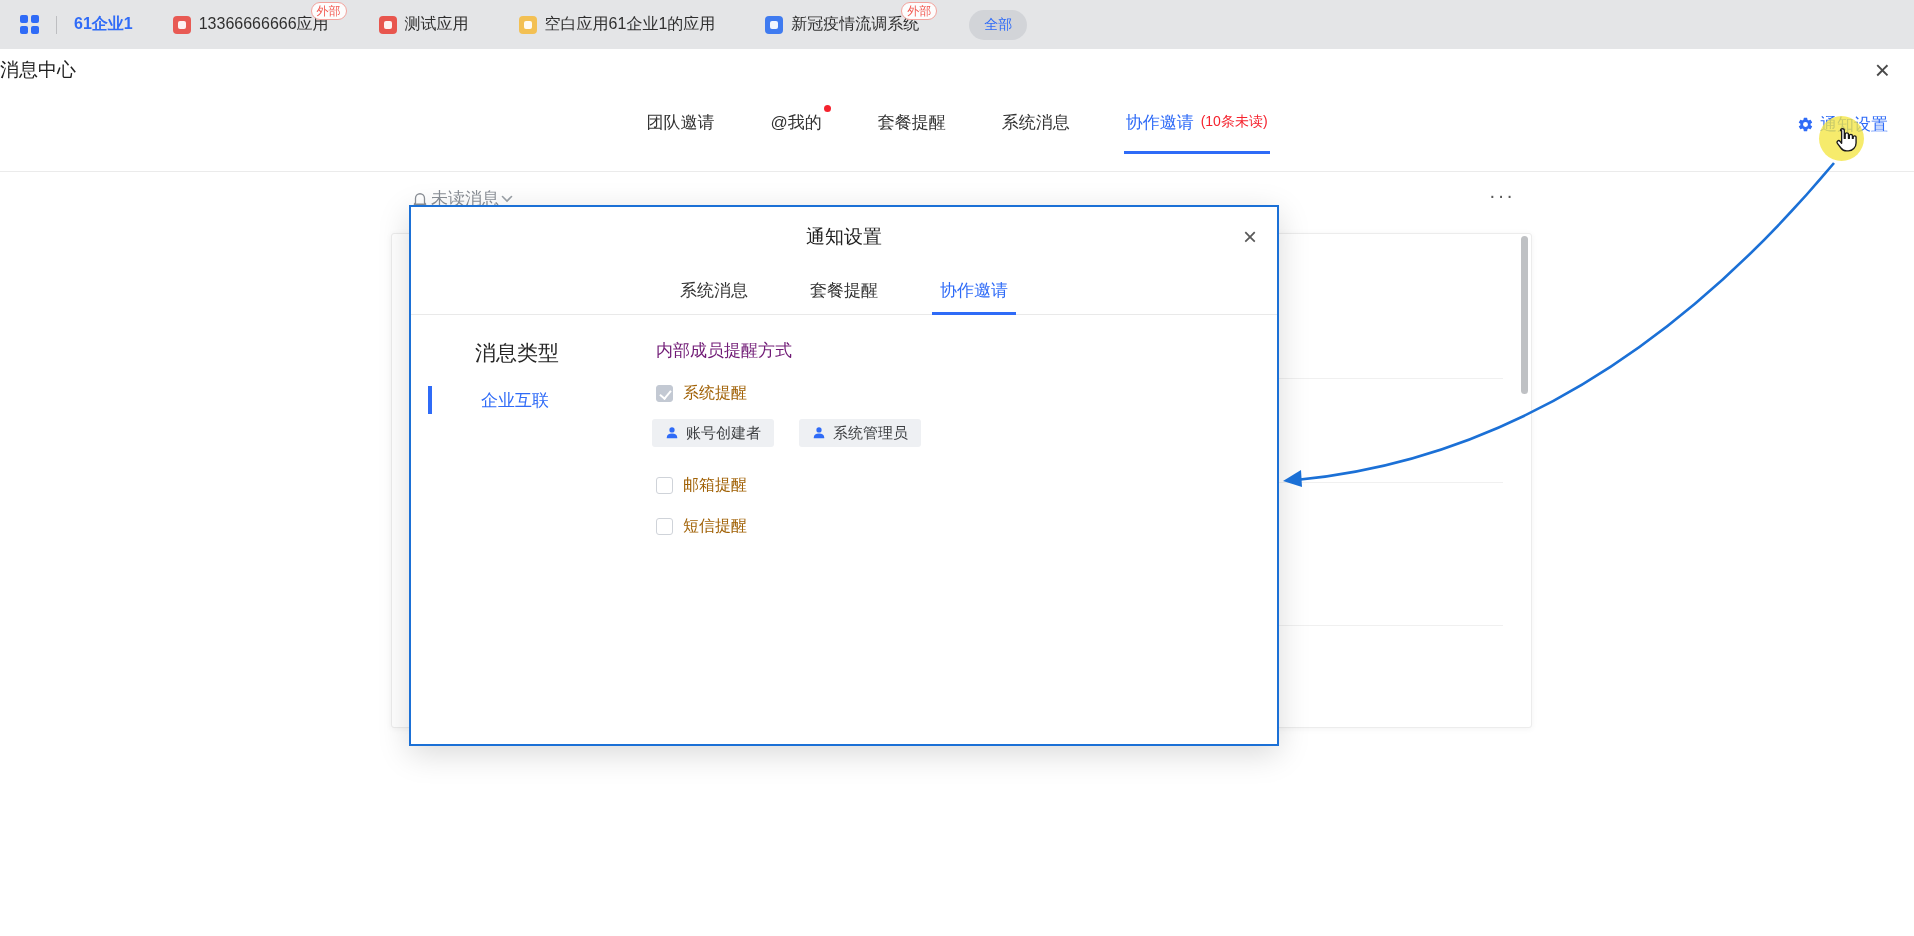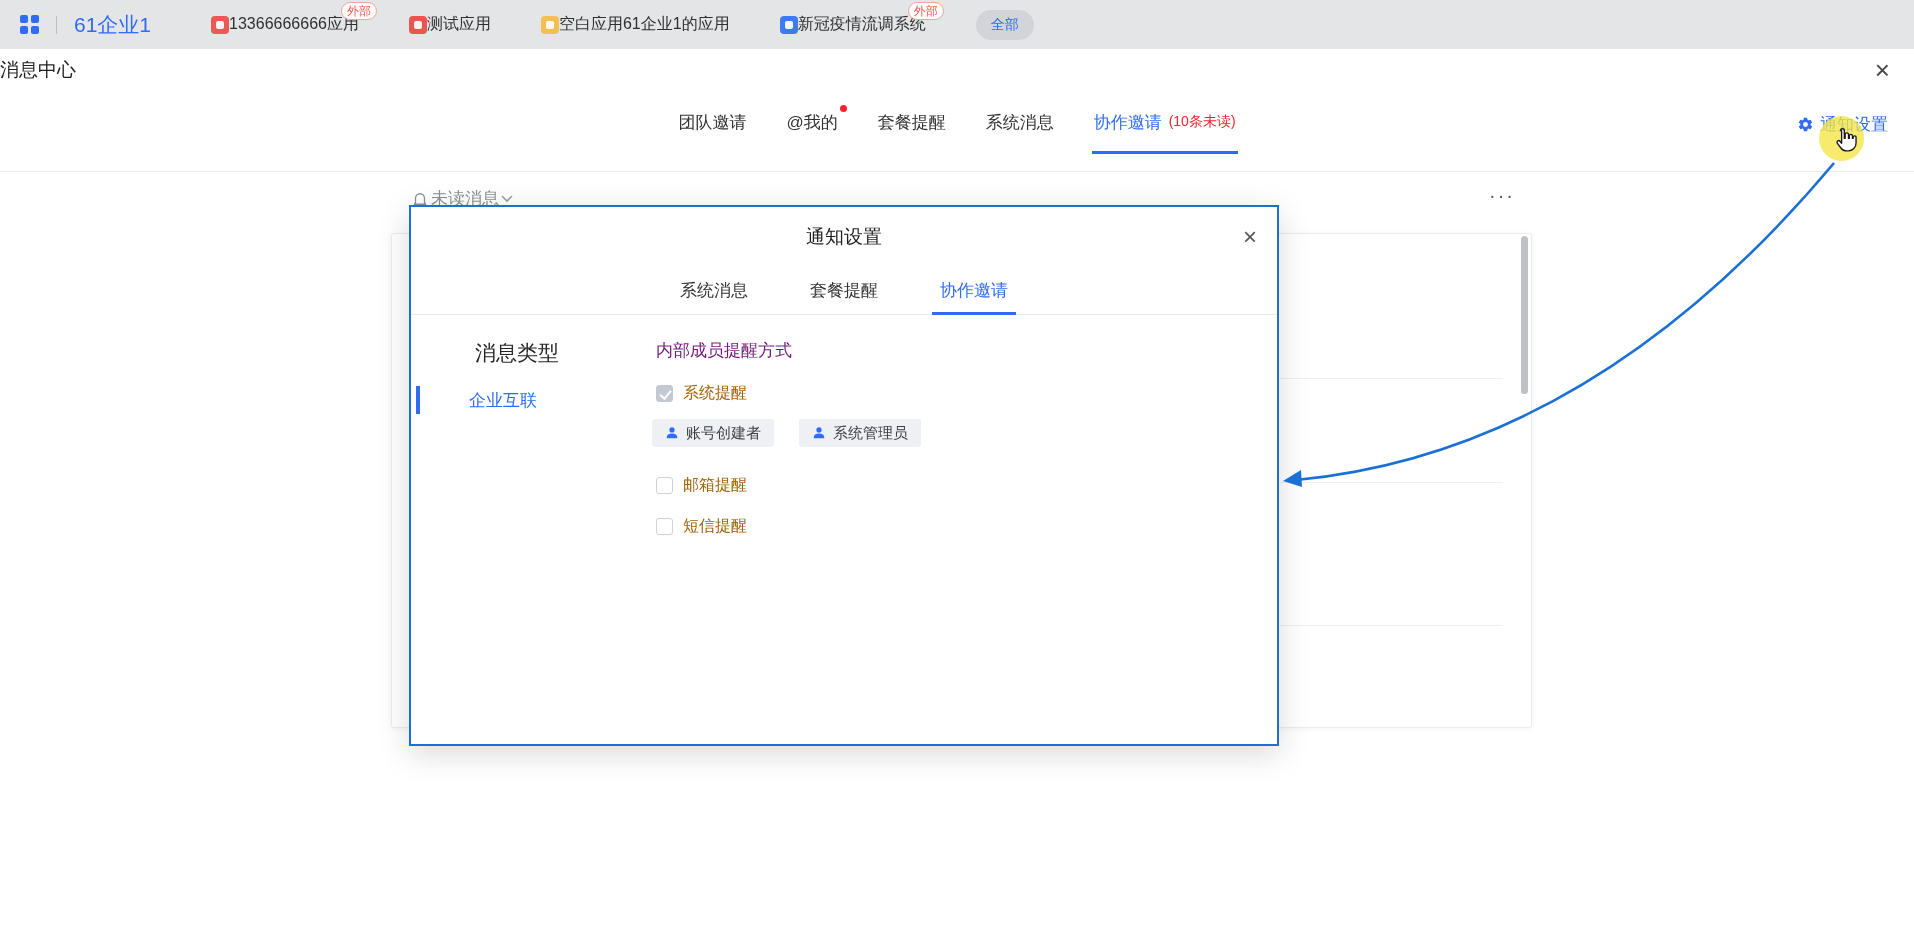--- a/index.html
+++ b/index.html
@@ -5,42 +5,42 @@
   *{margin:0;padding:0;box-sizing:border-box}
   html,body{width:1914px;height:936px}
   body{font-family:"Liberation Sans","DejaVu Sans",sans-serif;background:#fff;position:relative;overflow:hidden;color:#262626}
 
   
   .topbar{position:absolute;top:0;left:0;width:100%;height:49px;background:var(--topbar-bg,#e4e5e7);display:flex;align-items:center;padding:0 24px 0 20px;z-index:5}
   .tb-left{display:flex;align-items:center;flex:1;min-width:0}
   .grid-icon{display:grid;grid-template-columns:8px 8px;grid-template-rows:8px 8px;gap:3px;cursor:pointer;flex:0 0 auto}
   .grid-icon i{background:var(--accent,#2f6bf7);border-radius:2px;display:block}
   .tb-divider{width:1px;height:18px;background:#bdbec1;margin:0 17px}
-  .workspace{color:var(--accent,#2f6bf7);font-size:21px;font-weight:400;margin-right:60px;cursor:pointer;white-space:nowrap}
-  .tb-app{position:relative;display:flex;align-items:center;font-size:16px;color:#303030;margin-right:50px;cursor:pointer;white-space:nowrap}
+  .workspace{color:var(--accent,#2f6bf7);font-size:16px;font-weight:700;margin-right:40px;cursor:pointer;white-space:nowrap}
+  .tb-app{position:relative;display:flex;align-items:center;gap:8px;font-size:16px;color:#303030;margin-right:50px;cursor:pointer;white-space:nowrap}
   .app-ic{width:18px;height:18px;border-radius:4px;position:relative;flex:0 0 auto}
   .app-ic::after{content:"";position:absolute;inset:5px;background:rgba(255,255,255,.93);border-radius:2px}
   .ext-badge{position:absolute;top:-12px;right:-18px;font-size:12px;line-height:1;color:#f25a52;border:1px solid #f3a49e;background:#fdfdfd;border-radius:9px;padding:2px 5px}
   .all-pill{background:#d2d4d8;color:var(--accent,#2f6bf7);font-size:14px;padding:6px 15px;border-radius:16px;cursor:pointer;white-space:nowrap}
   .tb-right{display:flex;align-items:center;gap:19px;flex:0 0 auto}
   .searchbox{display:flex;align-items:center;border:1px solid #c2c3c7;border-radius:17px;height:33px;width:178px;padding:0 12px;gap:6px}
   .searchbox input{border:none;outline:none;background:transparent;flex:1;min-width:0;font-size:13px;color:#555}
   .searchbox input::placeholder{color:#9b9ea4}
   .lang-icon{width:22px;height:22px;border:2px solid #55585d;border-radius:5px;display:flex;align-items:center;justify-content:center;font-size:13px;font-weight:700;color:#55585d;cursor:pointer}
   .help-icon{width:21px;height:21px;border:2px solid #55585d;border-radius:50%;display:flex;align-items:center;justify-content:center;font-size:13px;font-weight:700;color:#55585d;cursor:pointer}
   .bell-btn{color:#45484d;display:flex;cursor:pointer}
   .avatar{width:33px;height:33px;border-radius:50%;background:var(--avatar-bg,#7d3a44);color:#fff;display:flex;align-items:center;justify-content:center;font-size:16px;cursor:pointer}
 
   
   .mc-header{position:absolute;top:49px;left:0;width:100%;height:41px;display:flex;align-items:center;}
   .mc-title{font-size:19px;font-weight:500;color:#1f1f1f}
   .mc-close{position:absolute;right:24px;top:57px;font-size:26px;color:#4a4a4a;cursor:pointer;line-height:1}
 
   
-  .mc-tabs{position:absolute;top:90px;left:0;width:100%;height:64px;display:flex;align-items:stretch;justify-content:center;gap:40px}
+  .mc-tabs{position:absolute;top:90px;left:0;width:100%;height:64px;display:flex;align-items:stretch;justify-content:center;gap:56px}
   .pgtab{position:relative;display:flex;align-items:center;font-size:17px;color:#333;cursor:pointer}
   .pgtab.active{color:var(--accent,#2f6bf7)}
   .pgtab.active::after{content:"";position:absolute;left:-2px;right:-2px;bottom:0;height:3px;background:var(--accent,#2f6bf7)}
   .pgtab .unread{color:var(--danger,#f5222d);font-size:14px;margin-left:7px}
   .pgtab .dot{position:absolute;top:15px;right:-9px;width:7px;height:7px;border-radius:50%;background:var(--danger,#f5222d)}
   .settings-link{position:absolute;right:26px;top:113px;display:flex;align-items:center;gap:6px;color:var(--accent,#2f6bf7);font-size:17px;cursor:pointer;z-index:10}
 
   
   .content{position:absolute;top:171px;left:0;right:0;bottom:0;background:#fff;border-top:1px solid #ebebeb}
   .filter-row{position:absolute;left:411px;top:15px;display:flex;align-items:center;gap:2px;color:#8a8f96;font-size:17px;cursor:pointer}
@@ -55,21 +55,21 @@
   .nm-title-row{position:relative;height:60px;display:flex;align-items:center;justify-content:center}
   .nm-title{font-size:19px;font-weight:500;color:#1f1f1f}
   .nm-close{position:absolute;right:20px;top:18px;font-size:24px;color:#595959;cursor:pointer;line-height:1}
   .nm-tabs{height:48px;display:flex;justify-content:center;gap:62px;border-bottom:1px solid #e9e9e9}
   .nm-tab{position:relative;display:flex;align-items:center;font-size:17px;color:#333;cursor:pointer}
   .nm-tab.active{color:var(--accent,#2f6bf7)}
   .nm-tab.active::after{content:"";position:absolute;left:-8px;right:-8px;bottom:-1px;height:3px;background:var(--accent,#2f6bf7)}
   .nm-body{position:relative;height:calc(100% - 108px)}
   .nm-left-header{position:absolute;left:64px;top:24px;font-size:21px;color:#262626}
   .nm-right-header{position:absolute;left:245px;top:24px;font-size:17px;color:#701a75}
-  .nm-nav-item{position:absolute;left:0;top:68px;width:185px;height:34px;display:flex;align-items:center;padding-left:58px;color:var(--accent,#2f6bf7);font-size:17px;cursor:pointer}
+  .nm-nav-item{position:absolute;left:12px;top:68px;width:185px;height:34px;display:flex;align-items:center;padding-left:58px;color:var(--accent,#2f6bf7);font-size:17px;cursor:pointer}
   .nm-nav-item::before{content:"";position:absolute;left:5px;top:3px;bottom:3px;width:4px;background:var(--accent,#2f6bf7)}
   .opt-row{position:absolute;left:245px;display:flex;align-items:center;gap:10px}
   .opt-row.r1{top:68px}.opt-row.r2{top:160px}.opt-row.r3{top:201px}
   .checkbox{width:17px;height:17px;border:1px solid #cfd3d9;border-radius:3px;background:#fff;position:relative;cursor:pointer;flex:0 0 auto}
   .checkbox.checked{background:#c3c9d3;border-color:#c3c9d3}
   .checkbox.checked::after{content:"";position:absolute;left:5px;top:2px;width:5px;height:9px;border:solid #fff;border-width:0 2px 2px 0;transform:rotate(40deg)}
   .opt-label{font-size:16px;color:#a16207}
   .tags-row{position:absolute;left:241px;top:104px;display:flex;gap:25px}
   .member-tag{display:flex;align-items:center;gap:7px;background:#eef0f3;border-radius:3px;height:28px;padding:0 13px;font-size:15px;color:#3d3f42}
   .member-tag svg{color:var(--accent,#2f6bf7)}

